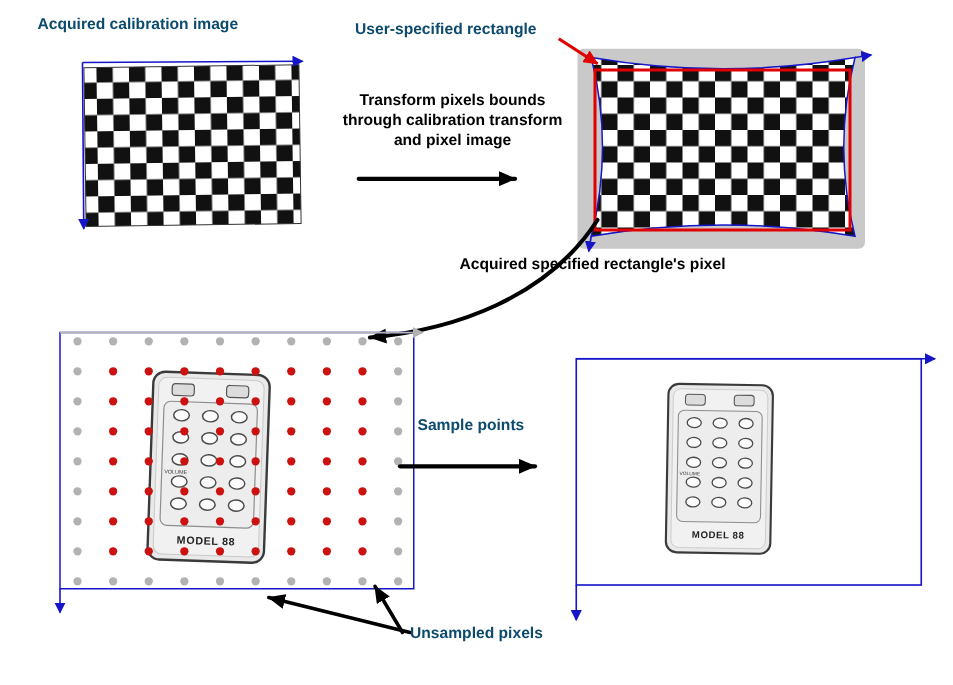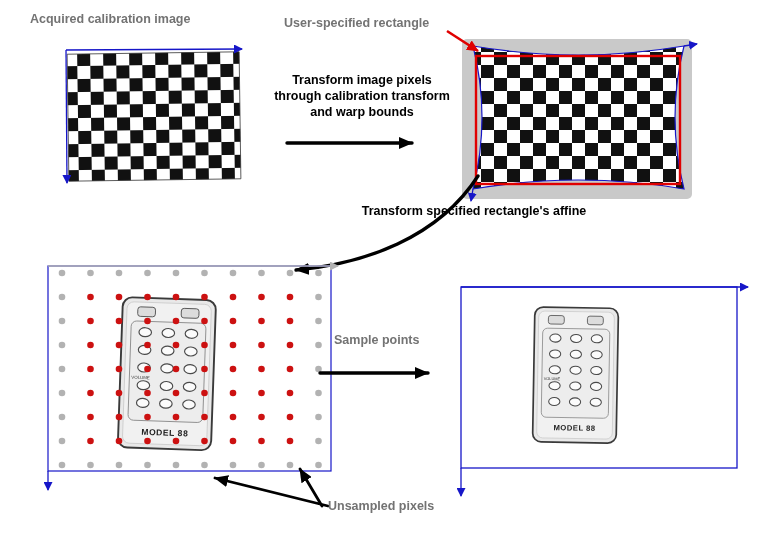--- a/index.html
+++ b/index.html
@@ -8,21 +8,21 @@
     --rect-red:#e00000;
     --arrow-black:#000000;
     --sampled-dot:#cc1111;
     --unsampled-dot:#b2b2b2;
     --warp-background:#c9c9c9;
   }
   body{background:#fff;font-family:"Liberation Sans",sans-serif;}
   #stage{position:relative;width:762px;height:548px;background:#fff;overflow:hidden;}
   svg#diagram{position:absolute;left:0;top:0;}
   svg text{font-family:"Liberation Sans",sans-serif;}
-  .lbl{position:absolute;font-weight:bold;font-size:12.5px;color:#737373;white-space:nowrap;}
+  .lbl{position:absolute;font-weight:bold;font-size:12.5px;color:#0c4a6e;white-space:nowrap;}
   .lbl-block{position:absolute;font-weight:bold;font-size:12.5px;color:#000;text-align:center;line-height:16px;}
   .lbl-block span{display:block;}
   .stroke-blue{stroke:var(--axis-blue);}
   .stroke-red{stroke:var(--rect-red);}
   .stroke-black{stroke:var(--arrow-black);}
   .stroke-gray{stroke:var(--unsampled-dot);}
   .fill-blue{fill:var(--axis-blue);}
   .fill-red{fill:var(--rect-red);}
   .fill-black{fill:var(--arrow-black);}
   .fill-gray{fill:var(--unsampled-dot);}
@@ -265,25 +265,25 @@
 
     <line x1="328" y1="506" x2="215" y2="478" class="stroke-black" stroke-width="2.8" stroke-linecap="round" marker-end="url(#arrow-black)"></line>
     <line x1="322" y1="506" x2="300" y2="469" class="stroke-black" stroke-width="2.8" stroke-linecap="round" marker-end="url(#arrow-black)"></line>
   </svg>
 
   <div class="lbl" style="left:30px;top:12px">Acquired calibration image</div>
 
   <div class="lbl" style="left:284px;top:16px">User-specified rectangle</div>
 
   <div class="lbl-block" style="left:262px;top:72px;width:200px">
-    <span>Transform image pixels</span>
+    <span>Transform pixels bounds</span>
     <span>through calibration transform</span>
-    <span>and warp bounds</span>
+    <span>and pixel image</span>
   </div>
 
   <div class="lbl-block" style="left:348px;top:203px;width:252px">
-    <span>Transform specified rectangle's affine</span>
+    <span>Acquired specified rectangle's pixel</span>
   </div>
 
   <div class="lbl" style="left:334px;top:333px">Sample points</div>
 
   <div class="lbl" style="left:328px;top:499px">Unsampled pixels</div>
 </div>
 
 </body></html>

